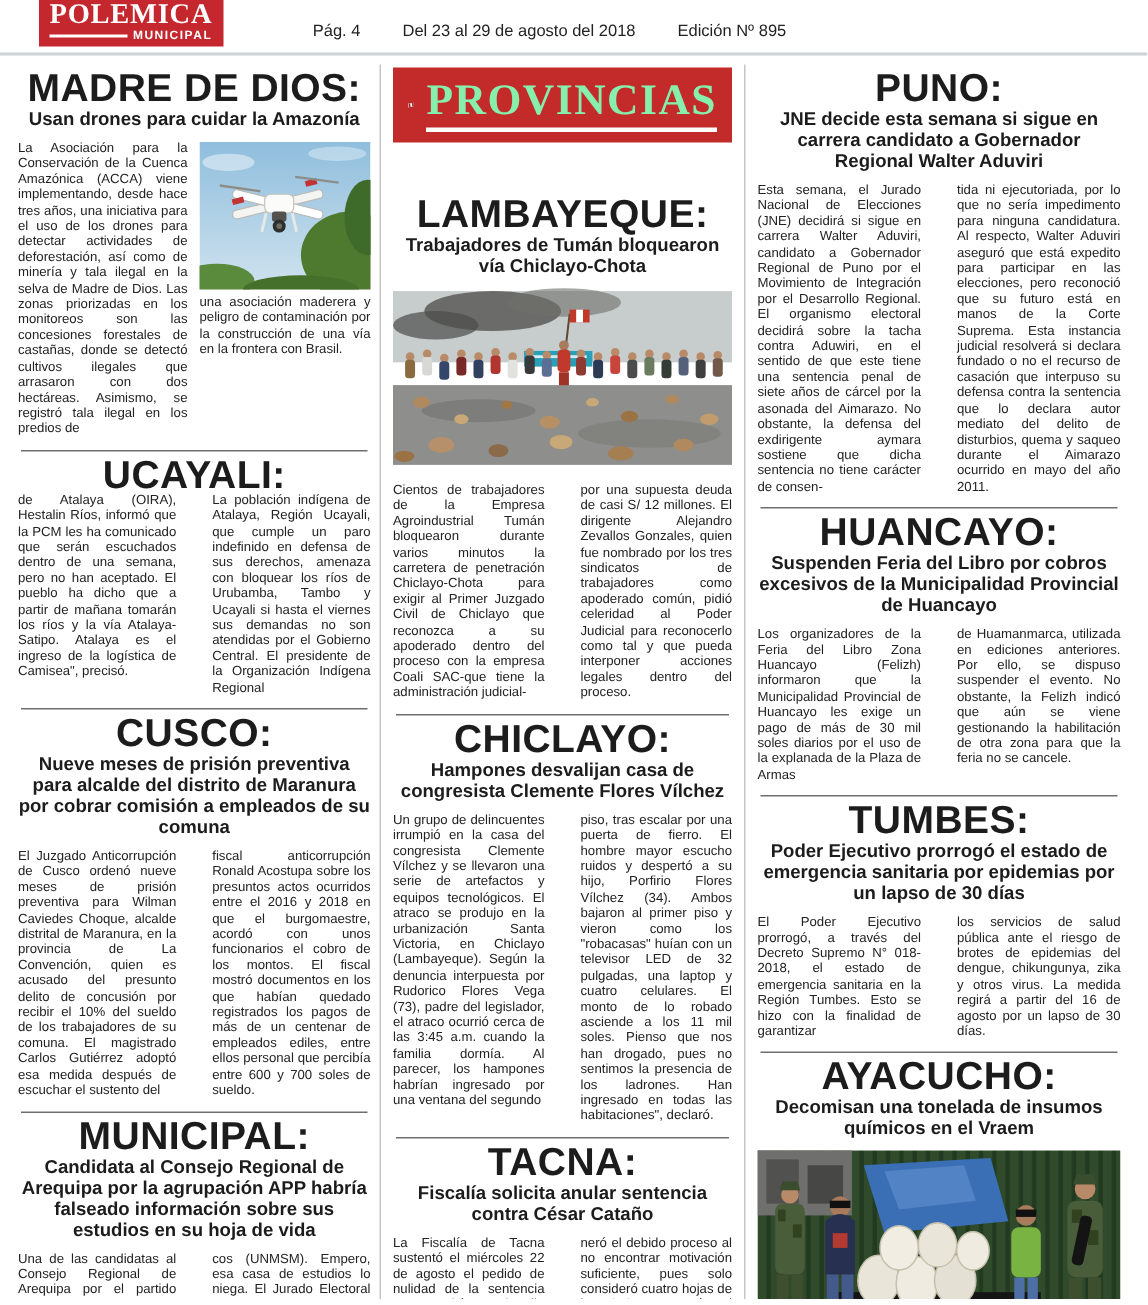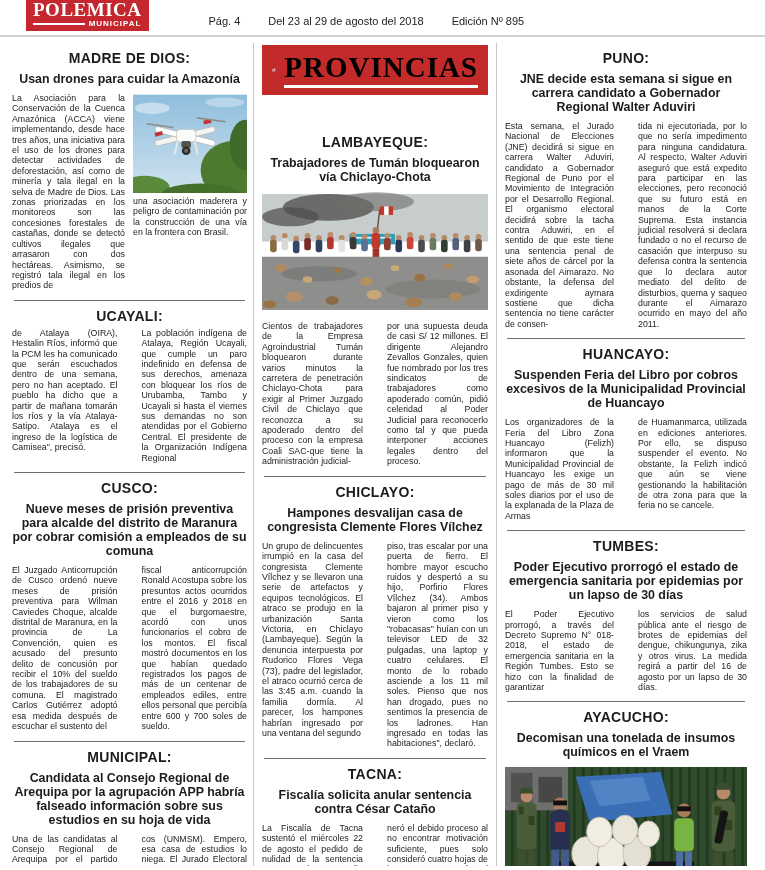--- a/index.html
+++ b/index.html
@@ -18,37 +18,37 @@
 
   
   .columns { display:flex; padding:4px 6px 0 8px; height:829px; }
   .col { overflow:hidden; }
   .col-left  { width:245px; padding:2px 6px 0 4px; }
   .col-mid   { width:242px; padding:2px 8px 0 8px; }
   .col-right { width:252px; padding:2px 2px 0 8px; }
   .vdiv { width:1px; background:#c6c6c6; margin-top:2px; }
 
   
-  .sec-title { text-align:center; font-weight:bold; font-size:14px; letter-spacing:.3px; line-height:23px; margin-top:4px; }
+  .sec-title { text-align:center; font-weight:bold; font-size:26px; letter-spacing:.3px; line-height:23px; margin-top:4px; }
   .sec-sub { text-align:center; font-weight:bold; font-size:12.4px; line-height:14px; margin:2px auto 7px; }
   .cols2 { display:flex; gap:24px; }
   .cols2 > div { flex:1; }
   .body-txt { font-size:8.8px; line-height:10.4px; text-align:justify; color:#222; }
   hr.sec-div { border:none; border-top:1px solid #6e6e6e; margin:9px 2px 4px; }
 
   
   .mdd-body { display:flex; gap:8px; }
   .mdd-left { width:113px; flex:none; }
   .mdd-right { flex:1; }
   .photo { display:block; width:100%; }
   .caption { margin-top:3px; }
 
   
   .prov-banner { background:var(--banner-red,#c4272e); height:50px; display:flex; align-items:center; gap:8px; padding:5px 10px; margin:2px 0 36px; }
-  .prov-title { font-family:"Liberation Serif", serif; font-weight:bold; color:#000000; font-size:29px; letter-spacing:1px; line-height:1; border-bottom:3px solid #fff; padding-bottom:3px; }
+  .prov-title { font-family:"Liberation Serif", serif; font-weight:bold; color:#86efac; font-size:29px; letter-spacing:1px; line-height:1; border-bottom:3px solid #fff; padding-bottom:3px; }
 
   .photo-wrap { margin:2px 0 8px; }
 </style>
 </head>
 <body>
 
 <div class="page">
 
   <div class="masthead">
     <div class="logo">

